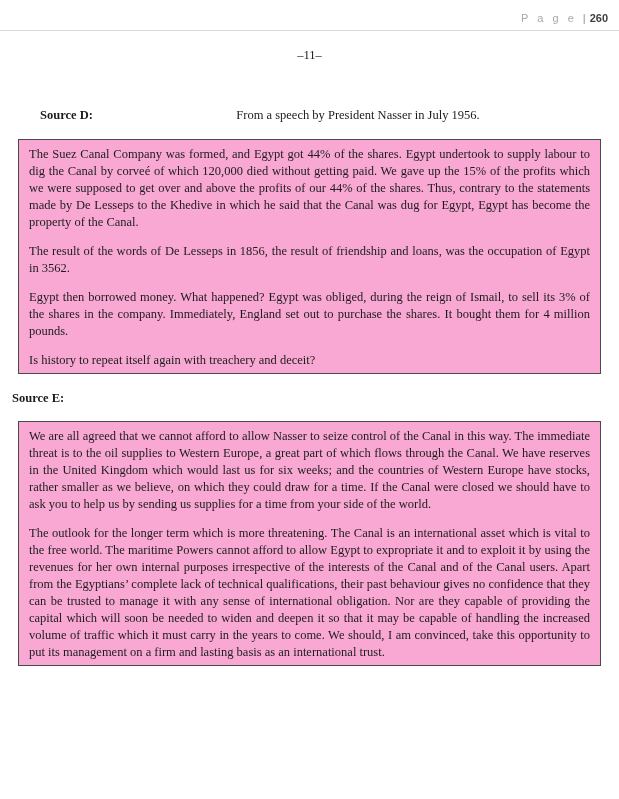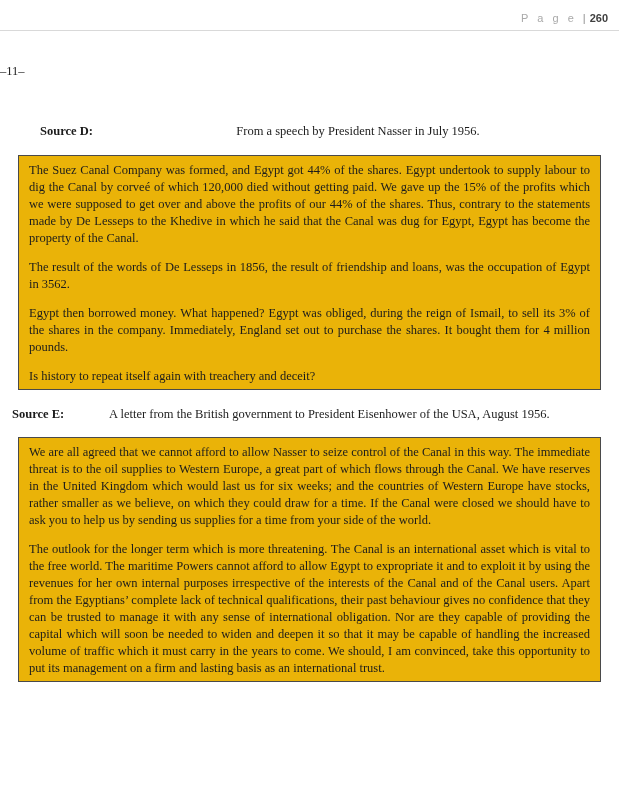--- a/index.html
+++ b/index.html
@@ -31,22 +31,22 @@
   }
   .header-sep {
     color: #8f8f8f;
     margin: 0 4px 0 6px;
   }
   .header-page-number {
     color: #3f3f3f;
     font-weight: bold;
   }
   .page-marker {
-    margin-top: 32px;
-    text-align: left;
+    margin-top: 16px;
+    text-align: center;
     font-size: 12.5px;
     line-height: 17px;
   }
   .source-row {
     display: flex;
     margin-left: 18px;
     margin-right: 18px;
     font-size: 12.5px;
     line-height: 17px;
   }
@@ -56,21 +56,21 @@
     flex: 0 0 97px;
     font-weight: bold;
   }
   .source-caption {
     flex: 1 1 auto;
   }
   .source-box {
     margin: 15px 18px 0 18px;
     border: 1px solid #4a4a4a;
     padding: 6px 10px 4px 10px;
-    background: #eab308;
+    background: #f9a8d4;
   }
   .source-box.second { margin-top: 14px; }
   .source-box p {
     font-size: 12.5px;
     line-height: 17px;
     text-align: justify;
     margin: 0 0 12px 0;
   }
   .source-box p:last-child { margin-bottom: 0; }
 </style>
@@ -92,21 +92,20 @@
 
   <div class="source-box first">
     <p>The Suez Canal Company was formed, and Egypt got 44% of the shares. Egypt undertook to supply labour to dig the Canal by corveé of which 120,000 died without getting paid. We gave up the 15% of the profits which we were supposed to get over and above the profits of our 44% of the shares. Thus, contrary to the statements made by De Lesseps to the Khedive in which he said that the Canal was dug for Egypt, Egypt has become the property of the Canal.</p>
     <p>The result of the words of De Lesseps in 1856, the result of friendship and loans, was the occupation of Egypt in 3562.</p>
     <p>Egypt then borrowed money. What happened? Egypt was obliged, during the reign of Ismail, to sell its 3% of the shares in the company. Immediately, England set out to purchase the shares. It bought them for 4 million pounds.</p>
     <p>Is history to repeat itself again with treachery and deceit?</p>
   </div>
 
   <div class="source-row second">
     <span class="source-label">Source E:</span>
-    <span class="source-caption">A letter from the British government to President Eisenhower of the USA, August 1956.</span>
   </div>
 
   <div class="source-box second">
     <p>We are all agreed that we cannot afford to allow Nasser to seize control of the Canal in this way. The immediate threat is to the oil supplies to Western Europe, a great part of which flows through the Canal. We have reserves in the United Kingdom which would last us for six weeks; and the countries of Western Europe have stocks, rather smaller as we believe, on which they could draw for a time. If the Canal were closed we should have to ask you to help us by sending us supplies for a time from your side of the world.</p>
     <p>The outlook for the longer term which is more threatening. The Canal is an international asset which is vital to the free world. The maritime Powers cannot afford to allow Egypt to expropriate it and to exploit it by using the revenues for her own internal purposes irrespective of the interests of the Canal and of the Canal users. Apart from the Egyptians’ complete lack of technical qualifications, their past behaviour gives no confidence that they can be trusted to manage it with any sense of international obligation. Nor are they capable of providing the capital which will soon be needed to widen and deepen it so that it may be capable of handling the increased volume of traffic which it must carry in the years to come. We should, I am convinced, take this opportunity to put its management on a firm and lasting basis as an international trust.</p>
   </div>
 
 </div>
 
 </body></html>

